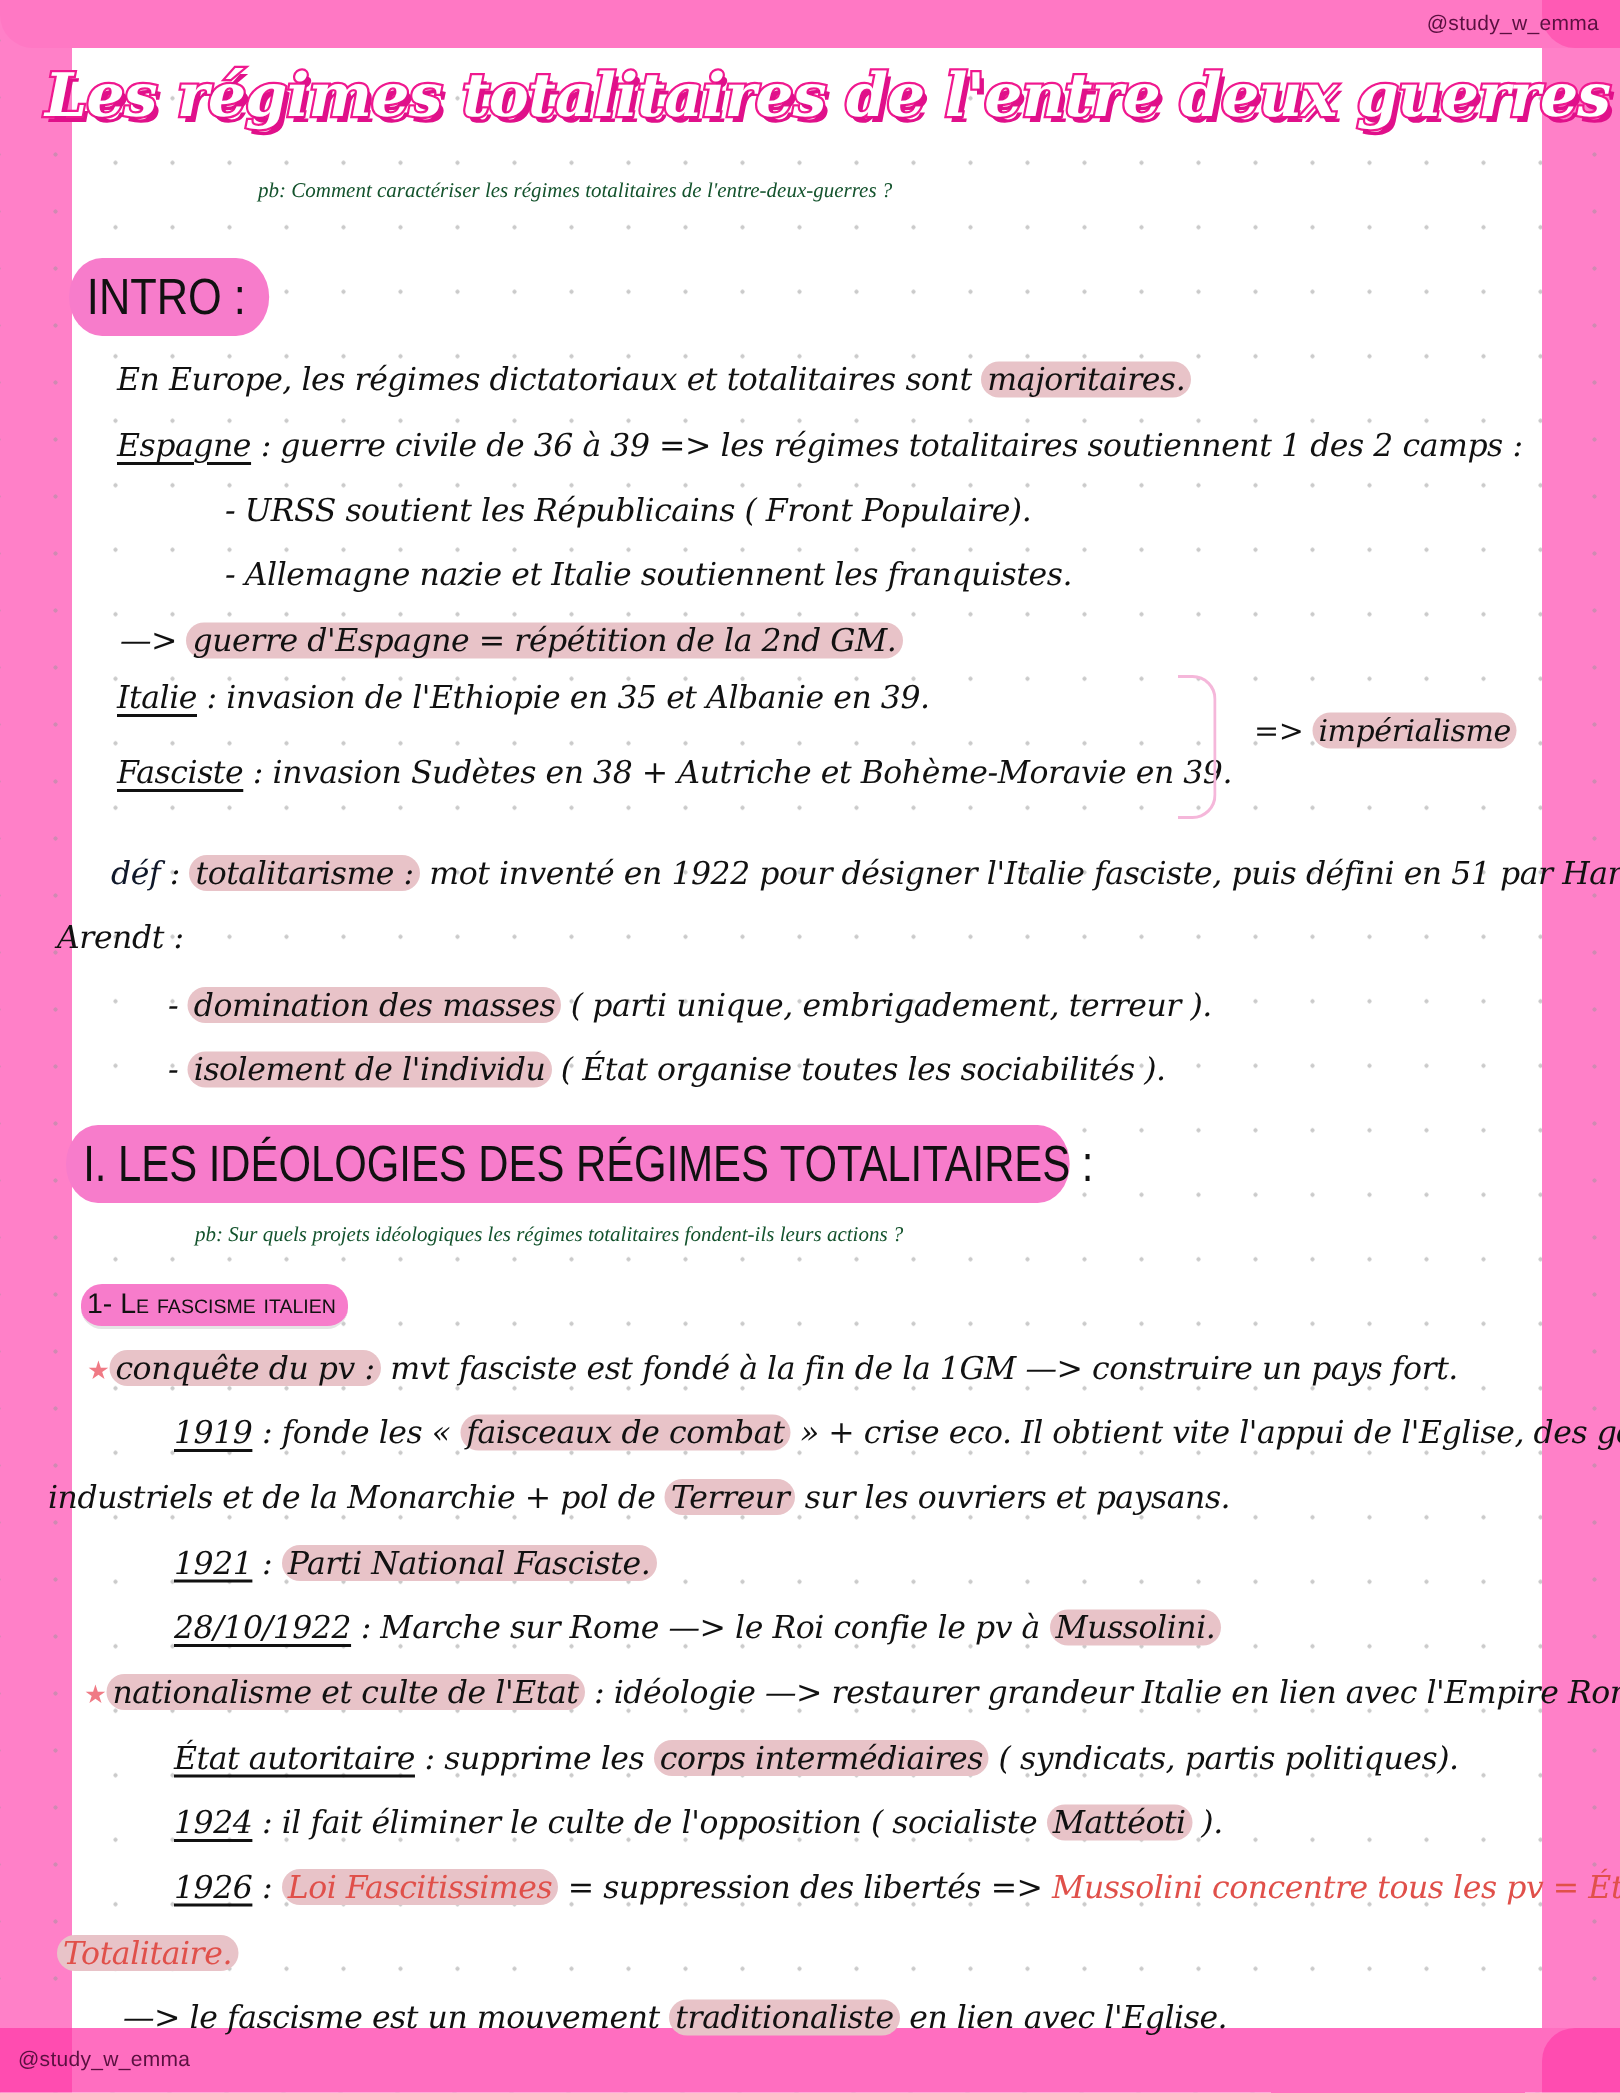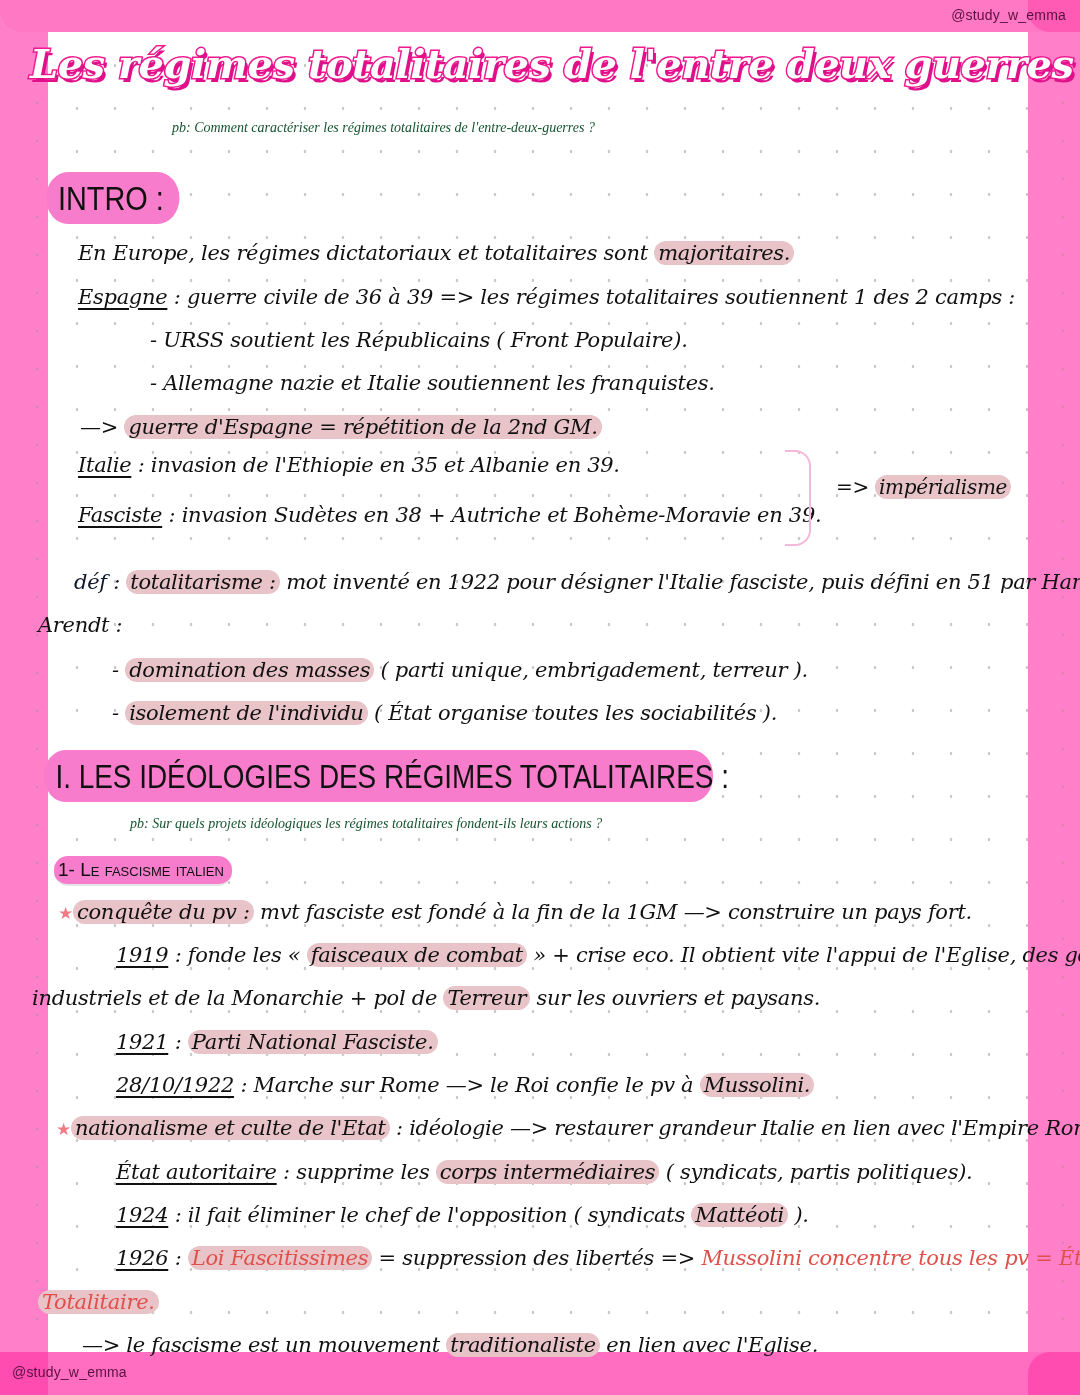--- a/index.html
+++ b/index.html
@@ -144,21 +144,21 @@
 <div class="line" style="left:116px; top:1070px;">
   <span class="u">28/10/1922</span><span> : Marche sur Rome —&gt; le Roi confie le pv à </span><span class="hl">Mussolini.</span>
 </div>
 <div class="line" style="left:56px; top:1113px;">
   <span class="star">★</span><span class="hl">nationalisme et culte de l'Etat</span><span> : idéologie —&gt; restaurer grandeur Italie en lien avec l'Empire Romain.</span>
 </div>
 <div class="line" style="left:116px; top:1157px;">
   <span class="u">État autoritaire</span><span> : supprime les </span><span class="hl">corps intermédiaires</span><span> ( syndicats, partis politiques).</span>
 </div>
 <div class="line" style="left:116px; top:1200px;">
-  <span class="u">1924</span><span> : il fait éliminer le chef de l'opposition ( syndicats </span><span class="hl">Mattéoti</span><span> ).</span>
+  <span class="u">1924</span><span> : il fait éliminer le culte de l'opposition ( socialiste </span><span class="hl">Mattéoti</span><span> ).</span>
 </div>
 <div class="line" style="left:116px; top:1243px;">
   <span class="u">1926</span><span> : </span><span class="hl red">Loi Fascitissimes</span><span> = suppression des libertés =&gt; </span><span class="red">Mussolini concentre tous les pv = État</span>
 </div>
 <div class="line" style="left:38px; top:1287px;">
   <span class="hl red">Totalitaire.</span>
 </div>
 <div class="line" style="left:82px; top:1330px;">
   <span>—&gt; le fascisme est un mouvement </span><span class="hl">traditionaliste</span><span> en lien avec l'Eglise.</span>
 </div>

